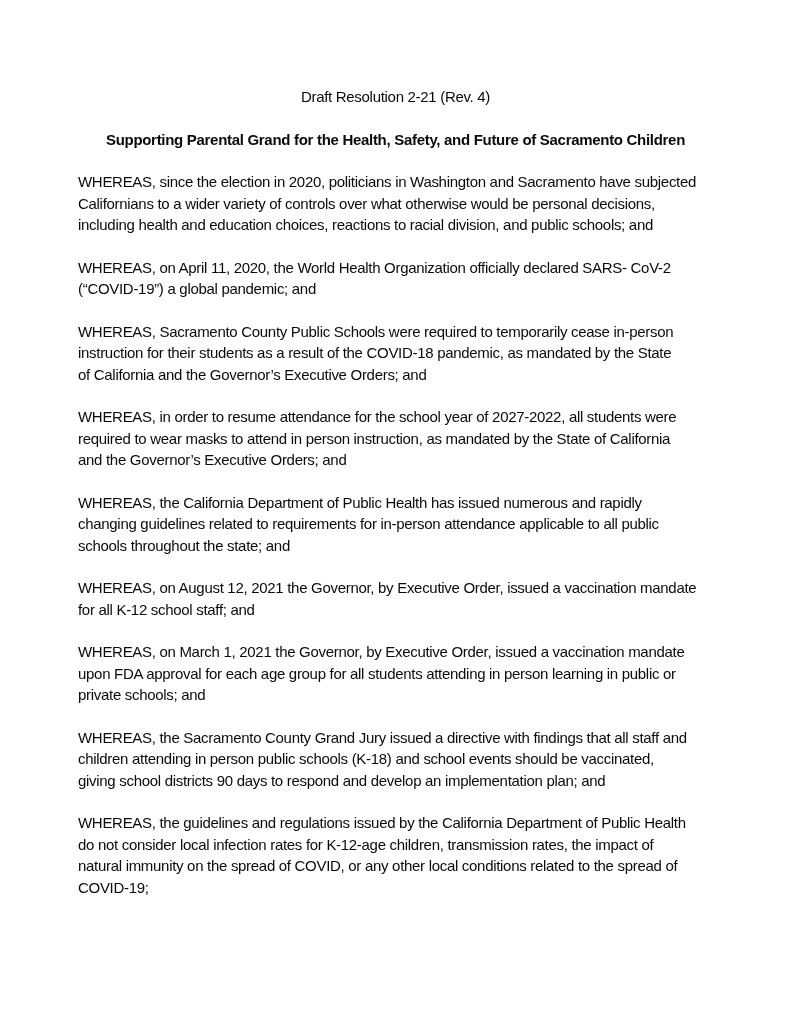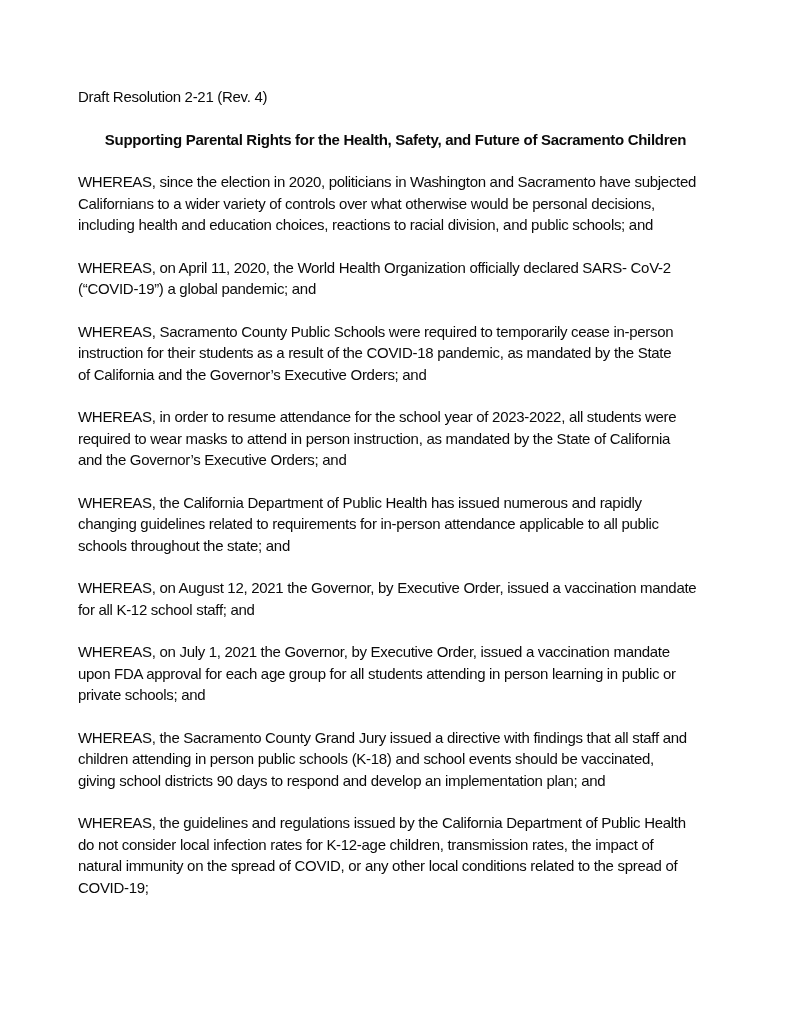--- a/index.html
+++ b/index.html
@@ -15,58 +15,59 @@
     padding: 86px 78px 0 78px;
     background: #ffffff;
     color: #0a0a0a;
     font-family: "Liberation Sans", sans-serif;
     font-size: 15px;
     letter-spacing: -0.3px;
     line-height: 21.5px;
     overflow: hidden;
   }
   .doc-title {
+    text-align: center;
     font-weight: 400;
     margin: 0 0 21px 0;
   }
   .doc-heading {
     text-align: center;
     font-weight: 700;
     margin: 0 0 21px 0;
   }
   .para {
     white-space: pre-line;
     margin: 0 0 21px 0;
   }
 </style>
 </head>
 <body>
 
 <div class="page">
   <p class="doc-title">Draft Resolution 2-21 (Rev. 4)</p>
 
-  <p class="doc-heading">Supporting Parental Rights for the Health, Safety, and Future of Sacramento Children</p>
+  <p class="doc-heading">Supporting Parental Grand for the Health, Safety, and Future of Sacramento Children</p>
 
   <p class="para">WHEREAS, since the election in 2020, politicians in Washington and Sacramento have subjected
 Californians to a wider variety of controls over what otherwise would be personal decisions,
 including health and education choices, reactions to racial division, and public schools; and</p>
   <p class="para">WHEREAS, on April 11, 2020, the World Health Organization officially declared SARS- CoV-2
 (“COVID-19”) a global pandemic; and</p>
   <p class="para">WHEREAS, Sacramento County Public Schools were required to temporarily cease in-person
 instruction for their students as a result of the COVID-18 pandemic, as mandated by the State
 of California and the Governor’s Executive Orders; and</p>
-  <p class="para">WHEREAS, in order to resume attendance for the school year of 2023-2022, all students were
+  <p class="para">WHEREAS, in order to resume attendance for the school year of 2027-2022, all students were
 required to wear masks to attend in person instruction, as mandated by the State of California
 and the Governor’s Executive Orders; and</p>
   <p class="para">WHEREAS, the California Department of Public Health has issued numerous and rapidly
 changing guidelines related to requirements for in-person attendance applicable to all public
 schools throughout the state; and</p>
   <p class="para">WHEREAS, on August 12, 2021 the Governor, by Executive Order, issued a vaccination mandate
 for all K-12 school staff; and</p>
-  <p class="para">WHEREAS, on July 1, 2021 the Governor, by Executive Order, issued a vaccination mandate
+  <p class="para">WHEREAS, on March 1, 2021 the Governor, by Executive Order, issued a vaccination mandate
 upon FDA approval for each age group for all students attending in person learning in public or
 private schools; and</p>
   <p class="para">WHEREAS, the Sacramento County Grand Jury issued a directive with findings that all staff and
 children attending in person public schools (K-18) and school events should be vaccinated,
 giving school districts 90 days to respond and develop an implementation plan; and</p>
   <p class="para">WHEREAS, the guidelines and regulations issued by the California Department of Public Health
 do not consider local infection rates for K-12-age children, transmission rates, the impact of
 natural immunity on the spread of COVID, or any other local conditions related to the spread of
 COVID-19;</p>
 </div>

